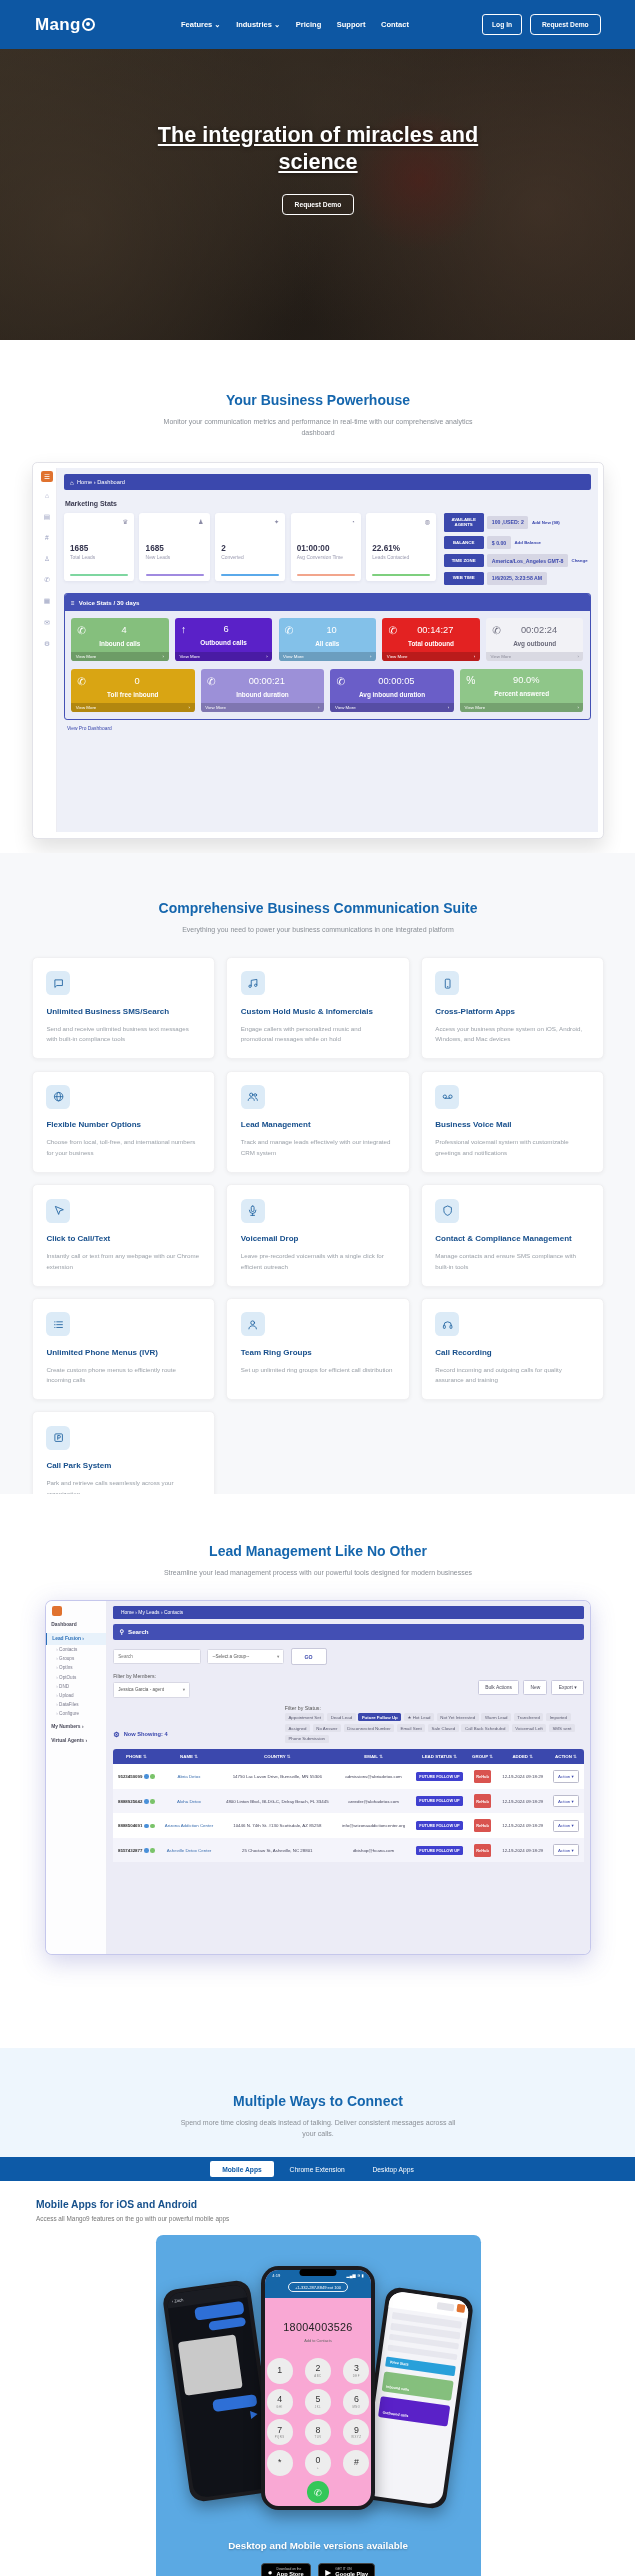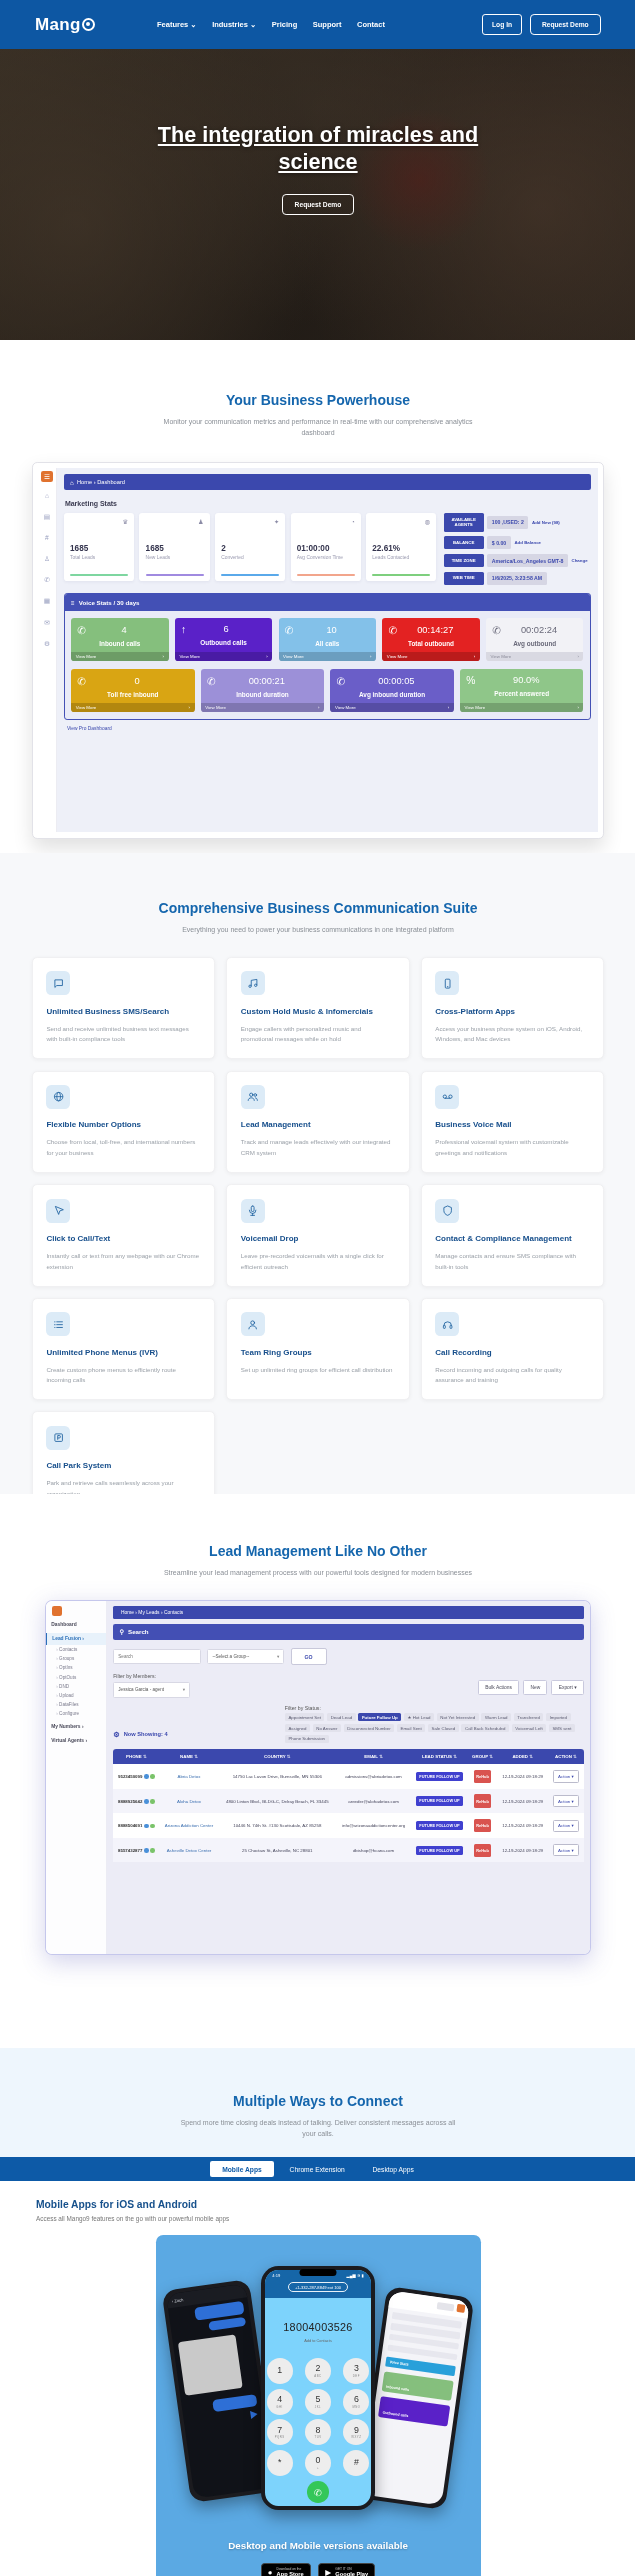--- a/index.html
+++ b/index.html
@@ -1,20 +1,20 @@
 <!DOCTYPE html>
 <html style="font-size:8.2px"><head>
 <meta charset="utf-8">
 <style>
   * { margin:0; padding:0; box-sizing:border-box; }
   body { width:636px; font-family:"Liberation Sans", sans-serif; background:#fff; color:#333; }
   .ic { width:11.3px; height:11.3px; }
 
   
-  .hdr { height:49px; background:#0d57a3; display:flex; align-items:center; padding:16px 35px; }
+  .hdr { height:49px; background:#0d57a3; display:flex; align-items:center; padding:16px 35px;gap:24px; }
   .logo { color:#fff; font-size:17px; font-weight:bold; letter-spacing:0.3px; display:flex; align-items:center; }
   .logo-o { width:13.4px; height:13.4px; border:2.1px solid #fff; border-radius:50%; margin-left:1px; position:relative; display:inline-block; }
   .logo-o::after { content:""; position:absolute; left:2.6px; top:2.6px; width:4.1px; height:4.1px; background:#fff; border-radius:50%; }
   .nav { display:flex; gap:15.5px; margin-left:62px; }
   .nav span { color:#fff; font-size:7.5px; font-weight:bold; cursor:pointer; }
   .hdr-btns { margin-left:auto; display:flex; gap:7.2px; }
   .btn-ghost { background:transparent; border:1px solid #fff; color:#fff; border-radius:3.1px; padding:4.6px 9.3px; font-size:6.7px; font-weight:bold; font-family:inherit; cursor:pointer; }
   .btn-ghost.big { padding:5.7px 11.3px; border-radius:4.1px; }
 
   
@@ -133,21 +133,21 @@
   .tab { color:#fff; font-size:6.7px; padding:4.6px 12.4px; border-radius:2.1px; cursor:pointer; }
   .tab.active { background:#fff; color:#0d5aa7; font-weight:bold; }
   .panel { background:#fff; padding:17.5px 36px 0; height:100%; }
   .panel h3 { color:#17518c; font-size:10.3px; font-weight:bold; }
   .panel .p-sub { color:#777; font-size:6.4px; margin-top:5.2px; }
   .blue-box { width:325px; height:361px; background:#5ba9e3; border-radius:7.2px; margin:13.4px auto 0; position:relative; overflow:hidden; }
   .phone { position:absolute; background:#1b1b1f; border-radius:14.4px; padding:3.6px; box-shadow:0 6.2px 15.5px rgba(0,0,0,.35); }
   .phone.center { left:50%; top:31px; transform:translateX(-50%); width:114px; height:244px; border-radius:17.5px; padding:4.1px; z-index:3; }
   .phone.left  { left:20.6px; top:49px; width:88px; height:214px; transform:rotate(-8deg); z-index:2; }
   .phone.right { right:20.6px; top:56px; width:88px; height:214px; transform:rotate(8deg); z-index:1; }
-  .scr { width:100%; height:100%; border-radius:13.4px; overflow:hidden; background:#7dd3fc; position:relative; display:flex; flex-direction:column; }
+  .scr { width:100%; height:100%; border-radius:13.4px; overflow:hidden; background:#f9a8d4; position:relative; display:flex; flex-direction:column; }
   .p-status { background:#1666a8; color:#fff; font-size:4.1px; display:flex; justify-content:space-between; padding:3.1px 7.2px 1px; }
   .notch { position:absolute; top:2.6px; left:50%; transform:translateX(-50%); width:37px; height:7.7px; background:#000; border-radius:4.6px; z-index:4; }
   .p-pillbar { background:#1666a8; padding:3.1px 0 5.2px; display:flex; justify-content:center; }
   .p-pill { border:0.5px solid rgba(255,255,255,.9); border-radius:6.2px; color:#fff; font-size:4.1px; padding:1.5px 6.2px; }
   .p-number { text-align:center; font-size:10.8px; color:#222; margin-top:23px; letter-spacing:0.3px; }
   .p-add { text-align:center; font-size:3.9px; color:#666; margin-top:5.2px; }
   .keypad { margin-top:15.5px; display:grid; grid-template-columns:repeat(3,26px); gap:4.6px 12.4px; justify-content:center; }
   .key { width:26px; height:26px; border-radius:50%; background:#ededed; display:flex; flex-direction:column; align-items:center; justify-content:center; cursor:pointer; }
   .key .d { font-size:8.8px; color:#333; line-height:1; }
   .key .s { font-size:2.8px; color:#888; margin-top:1px; letter-spacing:0.5px; }

